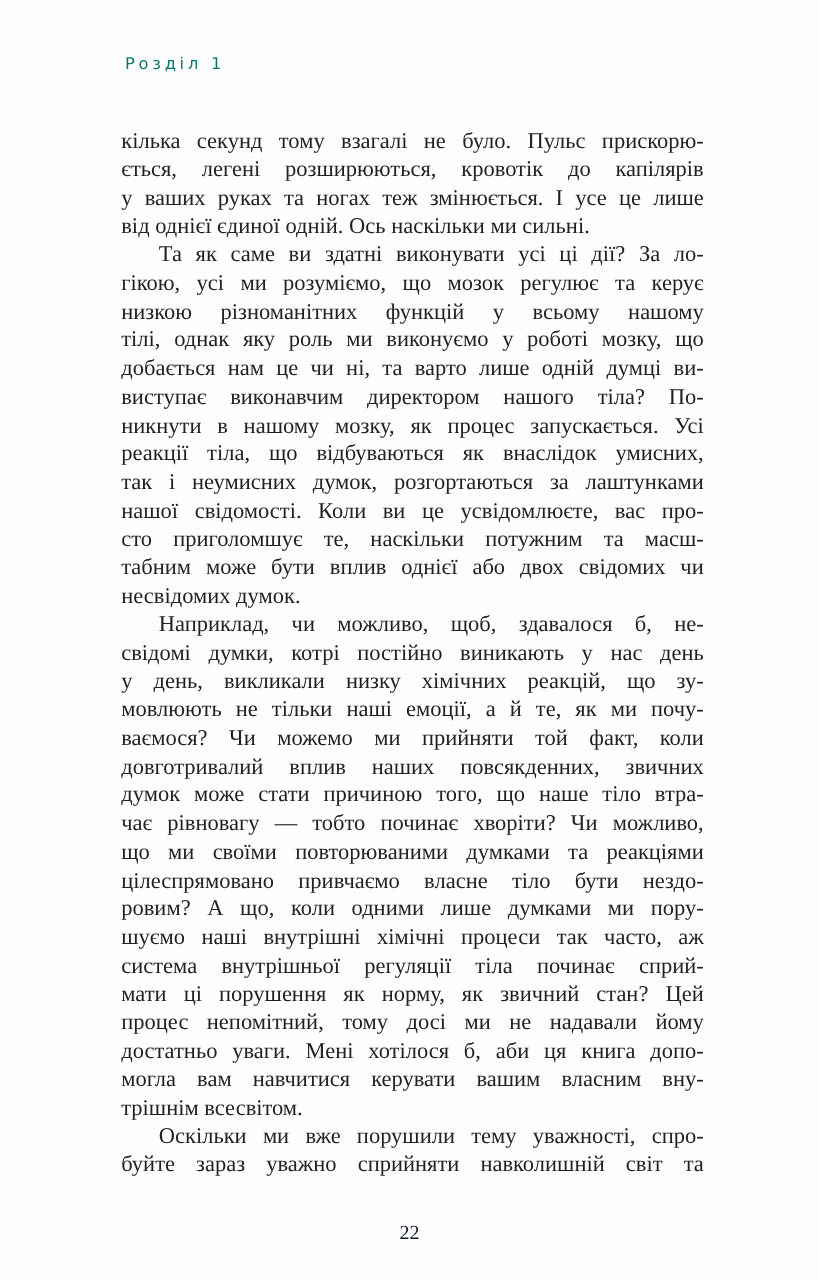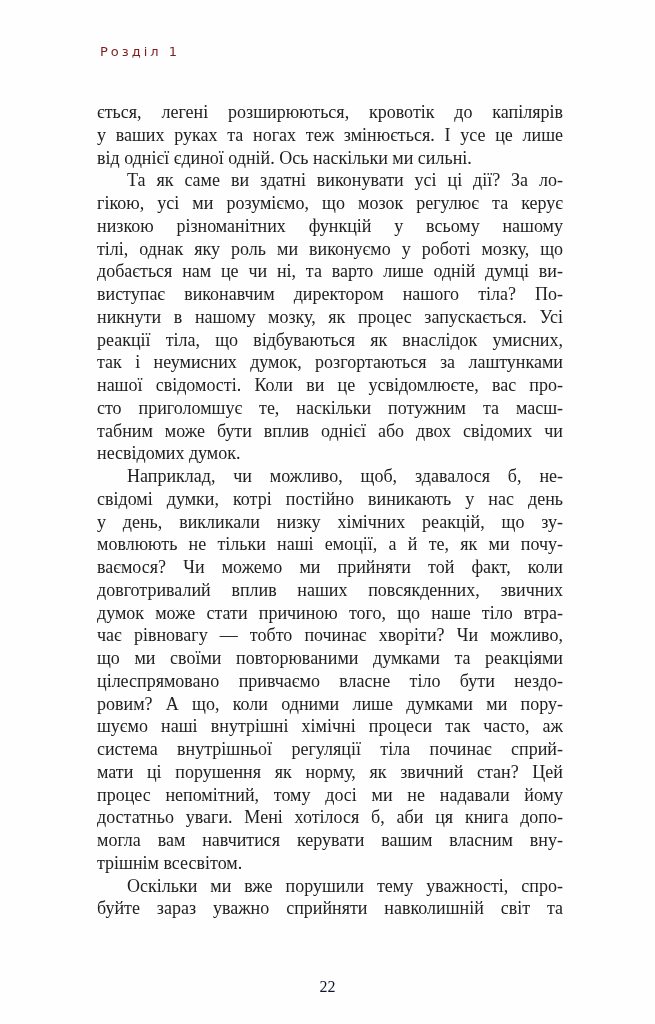--- a/index.html
+++ b/index.html
@@ -16,21 +16,21 @@
     font-family: "Liberation Serif", serif;
   }
   .chapter-header {
     position: absolute;
     left: 100px;
     top: 44px;
     font-family: "DejaVu Sans", sans-serif;
     font-size: 13px;
     font-weight: 400;
     letter-spacing: 3px;
-    color: #7f1d1d;
+    color: #0f766e;
   }
   .body-text {
     position: absolute;
     left: 97px;
     top: 101px;
     width: 466px;
     color: #212121;
     font-size: 18px;
     line-height: 22.75px;
   }
@@ -58,20 +58,21 @@
   }
 </style>
 </head>
 <body>
 
 <div class="page">
   <div class="chapter-header">Розділ 1</div>
 
   <div class="body-text">
       <div class="paragraph">
+        <div class="line">кілька секунд тому взагалі не було. Пульс прискорю-</div>
         <div class="line">ється, легені розширюються, кровотік до капілярів</div>
         <div class="line">у ваших руках та ногах теж змінюється. І усе це лише</div>
         <div class="line left">від однієї єдиної одній. Ось наскільки ми сильні.</div>
       </div>
       <div class="paragraph indent">
         <div class="line">Та як саме ви здатні виконувати усі ці дії? За ло-</div>
         <div class="line">гікою, усі ми розуміємо, що мозок регулює та керує</div>
         <div class="line">низкою різноманітних функцій у всьому нашому</div>
         <div class="line">тілі, однак яку роль ми виконуємо у роботі мозку, що</div>
         <div class="line">добається нам це чи ні, та варто лише одній думці ви-</div>

